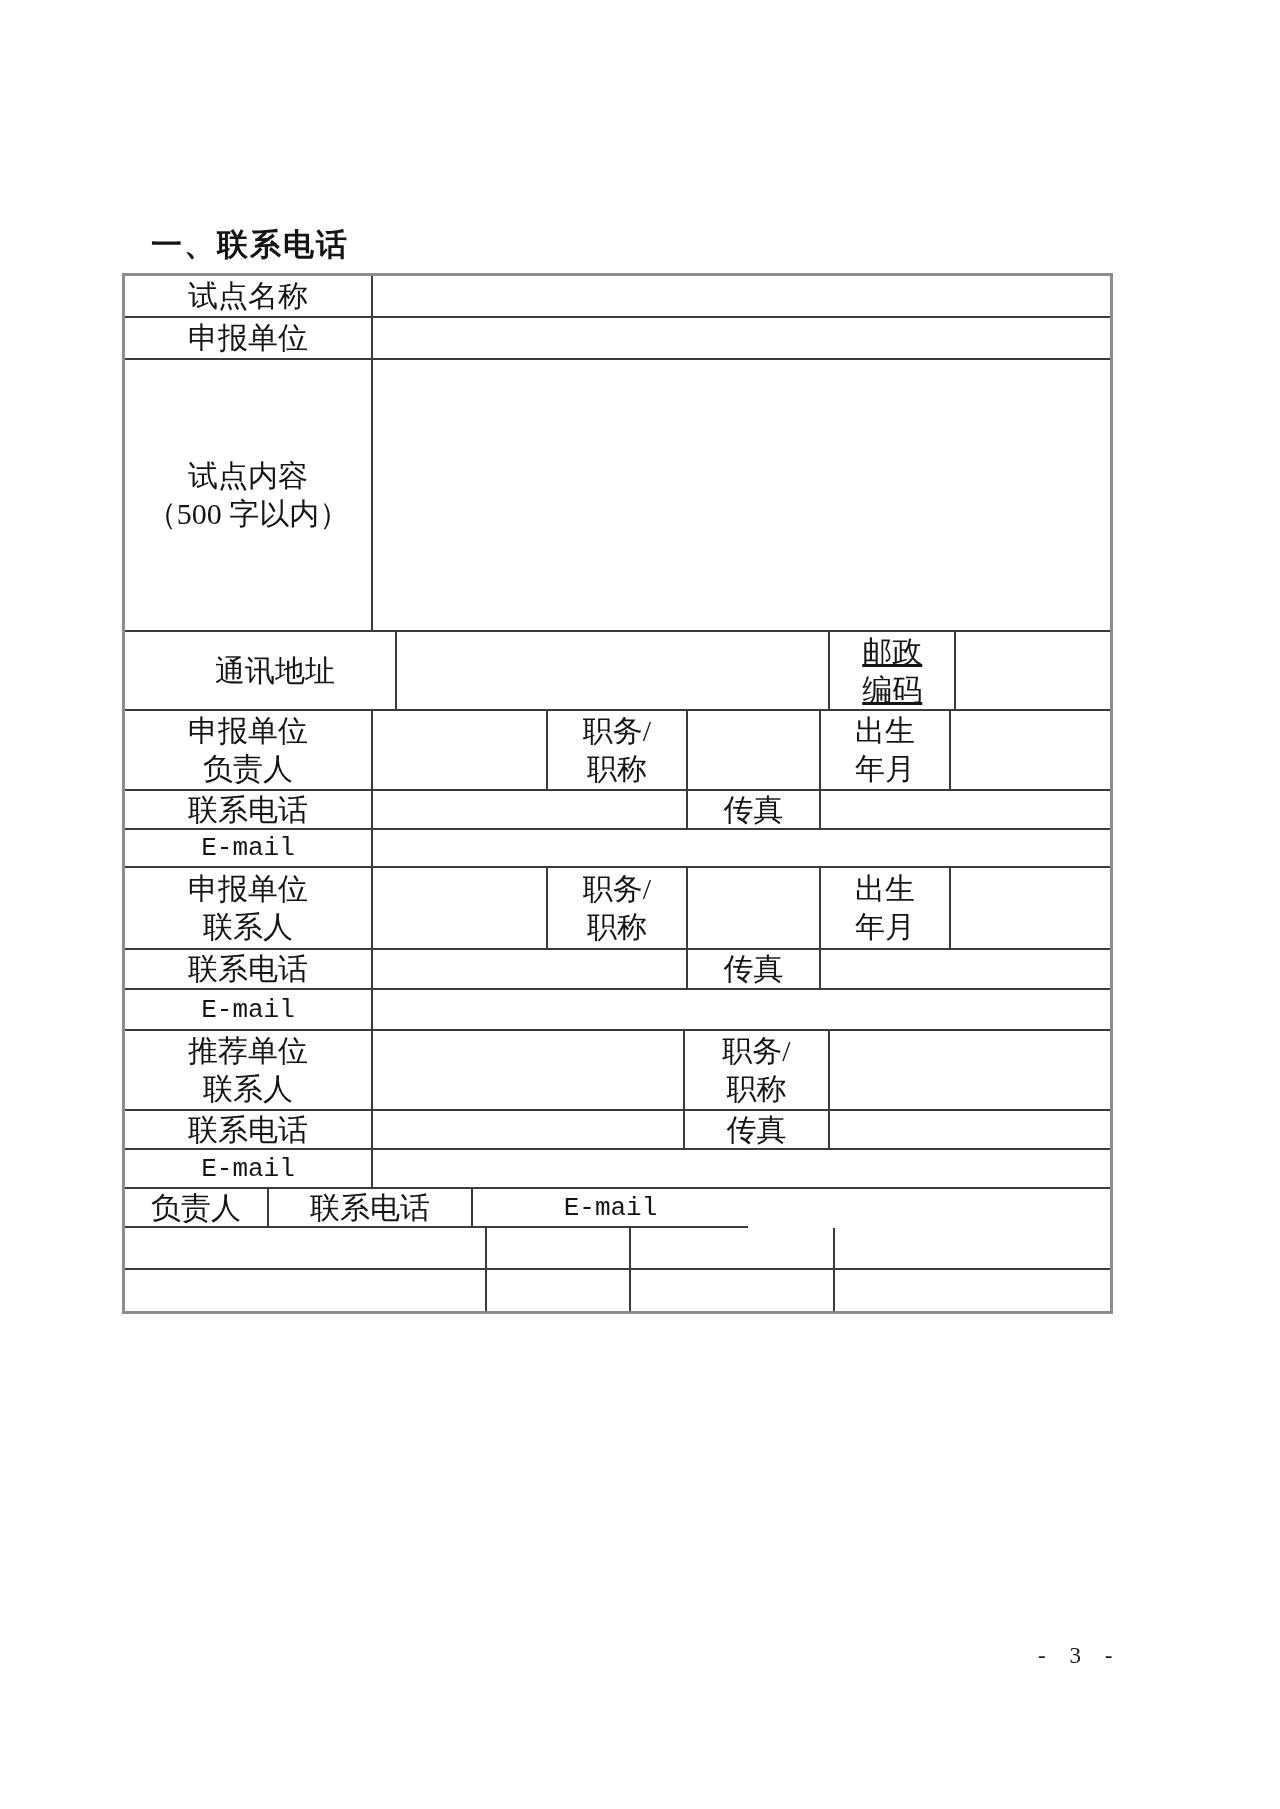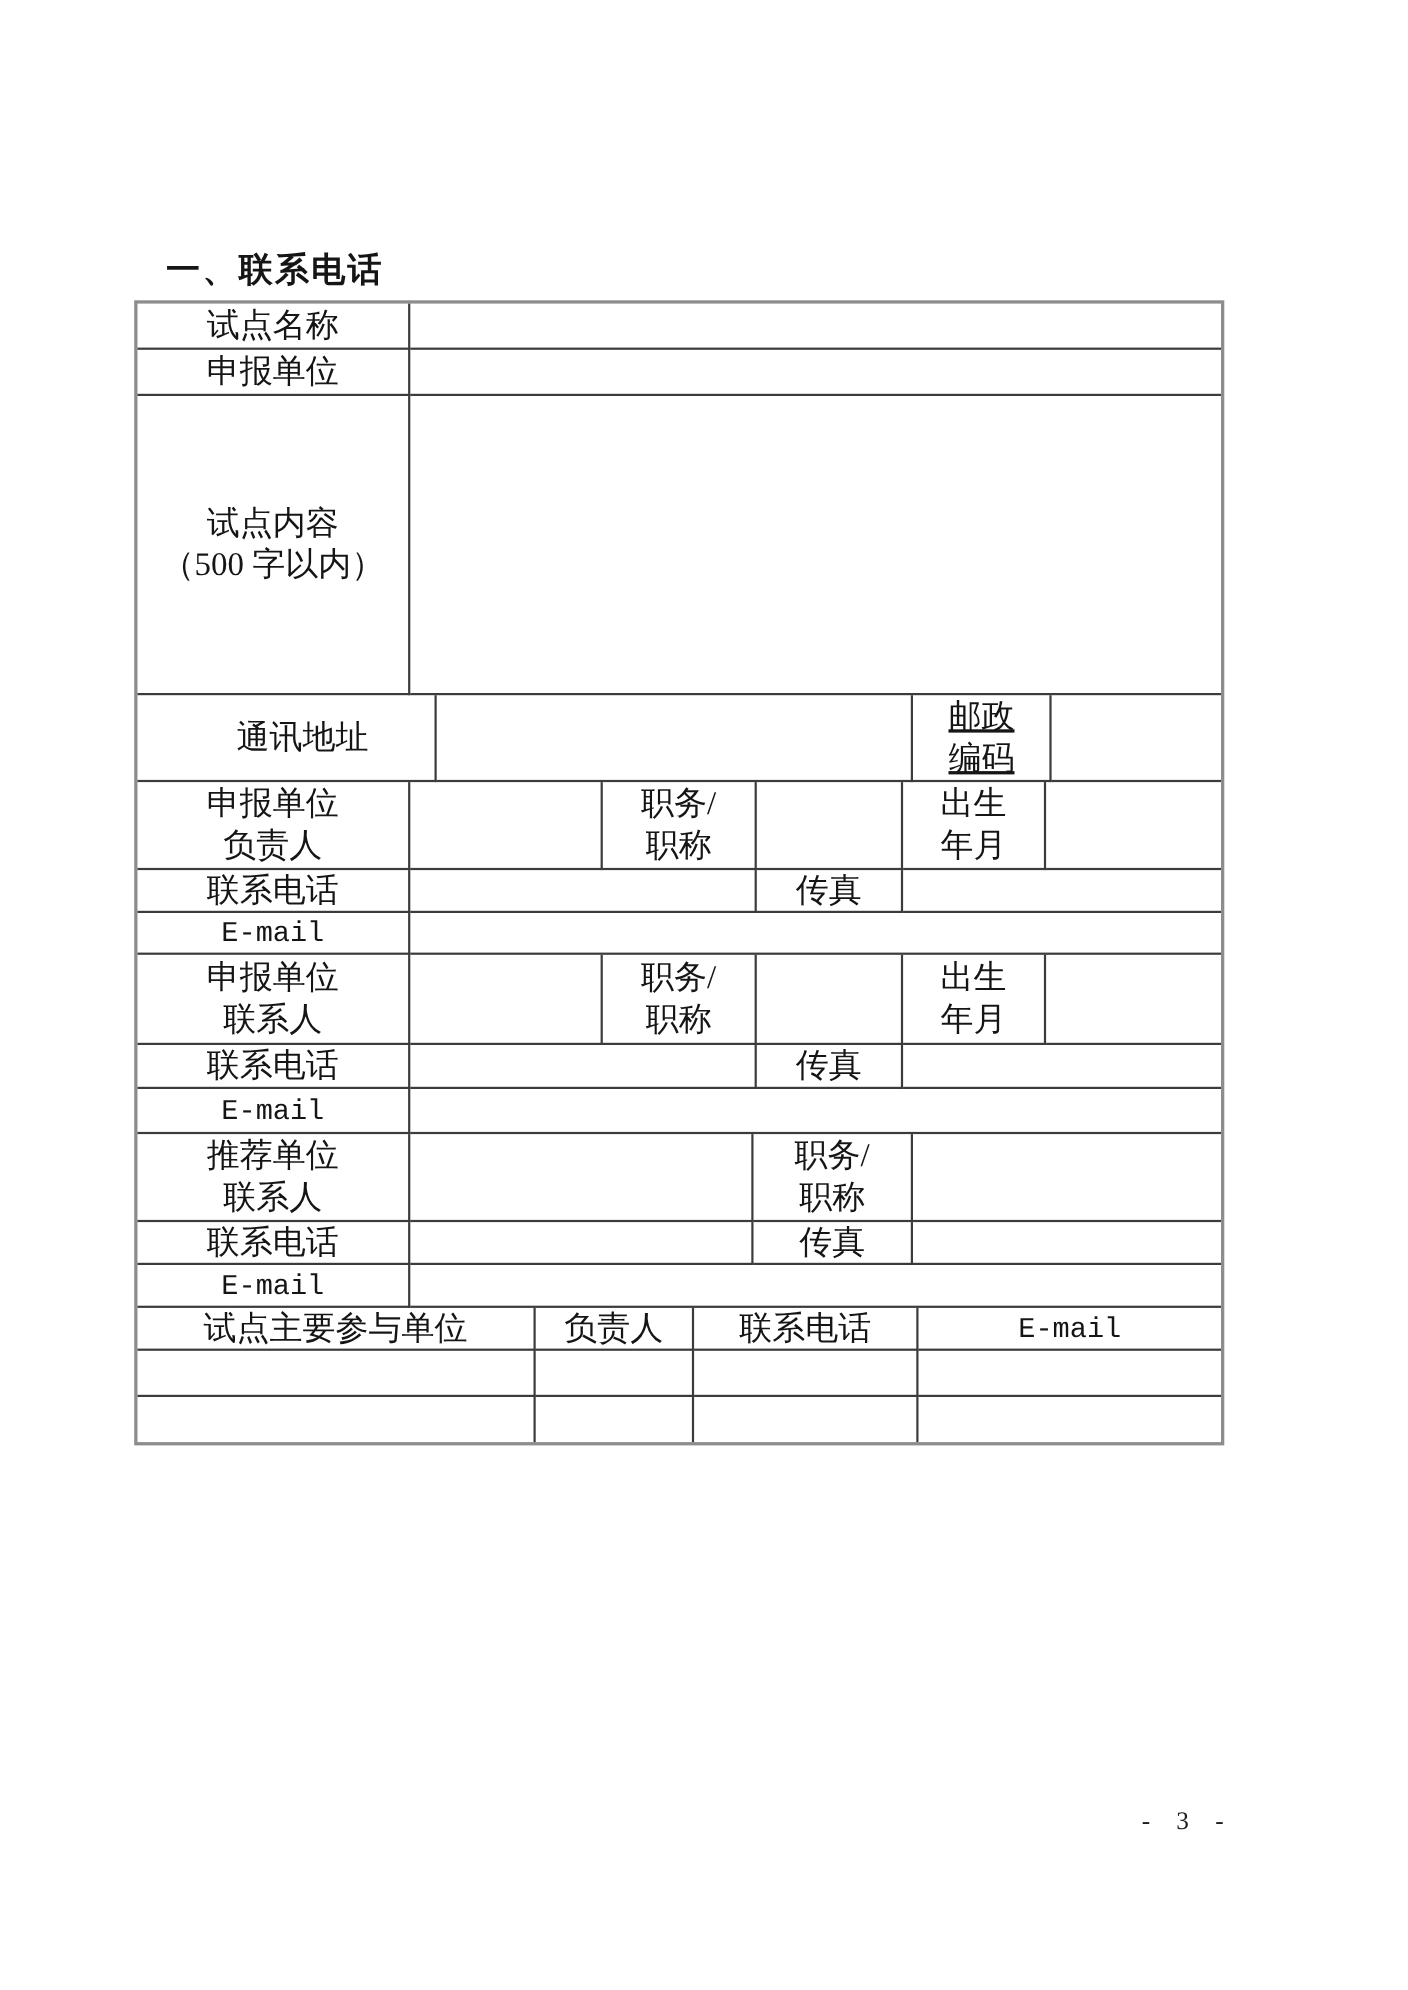--- a/index.html
+++ b/index.html
@@ -150,21 +150,20 @@
       <div class="c" style="width:145px;">传真</div>
       <div class="c" style="width:280px;"></div>
     </div>
 
     <div class="r" style="height:39px;">
       <div class="c mono" style="width:248px;">E-mail</div>
       <div class="c" style="width:737px;"></div>
     </div>
 
     <div class="r" style="height:39px;">
-      <div class="c" style="width:362px;">试点主要参与单位</div>
       <div class="c" style="width:144px;">负责人</div>
       <div class="c" style="width:204px;">联系电话</div>
       <div class="c mono" style="width:275px;">E-mail</div>
     </div>
 
     <div class="r" style="height:42px;">
       <div class="c" style="width:362px;"></div>
       <div class="c" style="width:144px;"></div>
       <div class="c" style="width:204px;"></div>
       <div class="c" style="width:275px;"></div>

